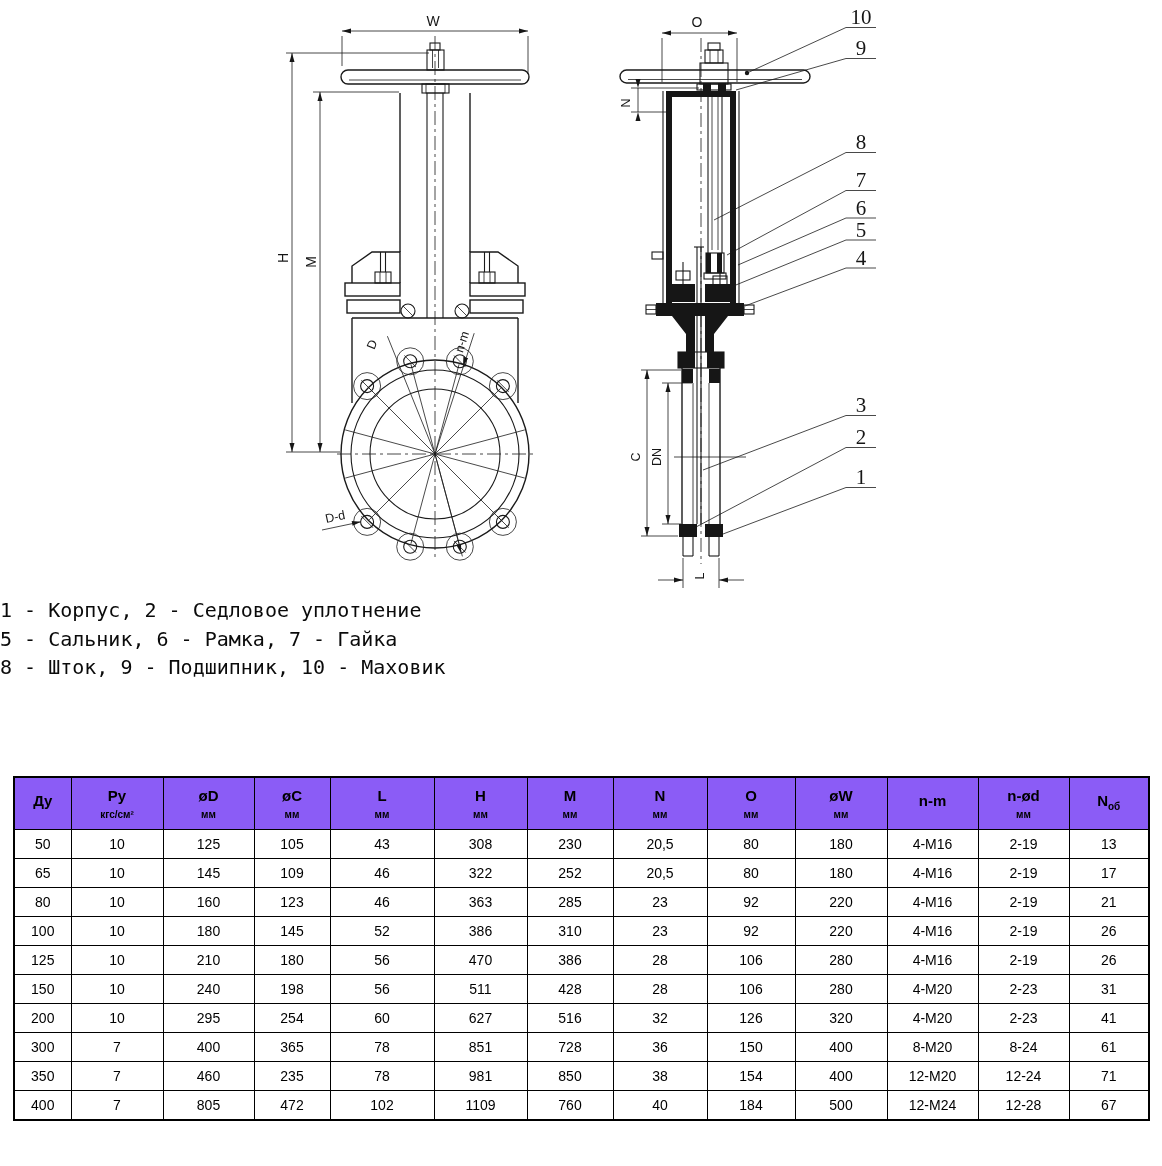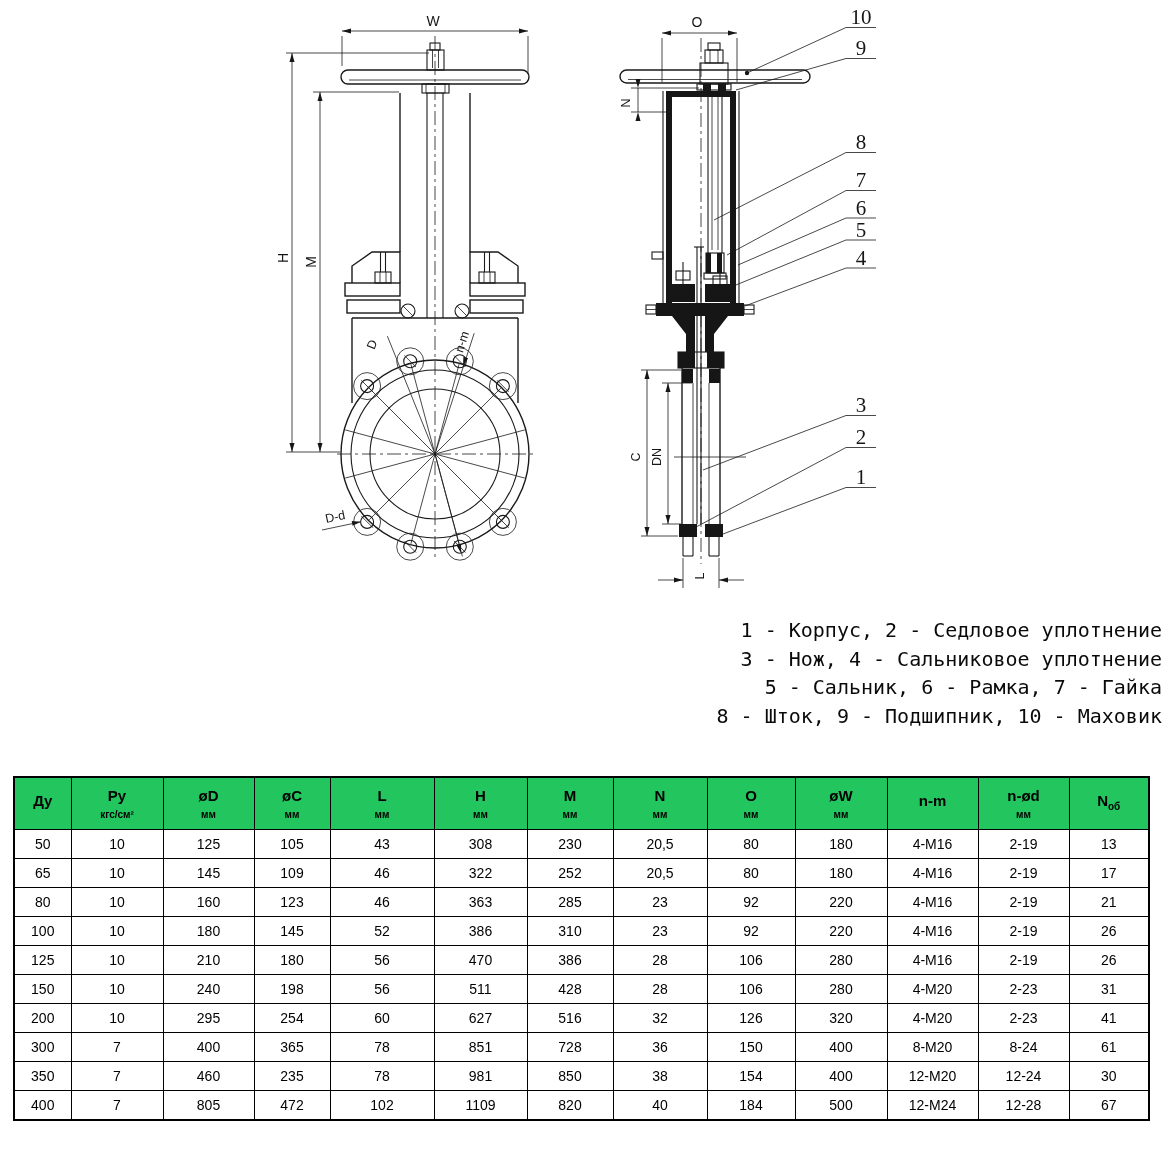--- a/index.html
+++ b/index.html
@@ -8,27 +8,27 @@
   svg text{font-family:"Liberation Sans",sans-serif;}
   .ln{fill:none;stroke:#1a1a1a;stroke-width:1.4;}
   .md{fill:none;stroke:#1a1a1a;stroke-width:1.1;}
   .thin{fill:none;stroke:#1a1a1a;stroke-width:0.8;}
   .cl{fill:none;stroke:#1a1a1a;stroke-width:0.8;stroke-dasharray:14 4 3 4;}
   .blk{fill:#161616;stroke:none;}
   .arr{fill:#161616;stroke:none;}
   .dim{font-size:14px;fill:#161616;}
   .dims{font-size:12.5px;fill:#161616;}
   .callout{font-size:21px;font-family:"Liberation Serif",serif;fill:#161616;}
-  .legend{position:absolute;top:616px;left:0;width:100%;text-align:right;
+  .legend{position:absolute;top:596px;left:0;width:100%;text-align:left;
           font-family:"DejaVu Sans Mono",monospace;font-size:20px;line-height:28.5px;color:#0a0a0a;}
   table.spec{position:absolute;top:776px;left:13px;width:1135px;border-collapse:collapse;
              table-layout:fixed;font-family:"Liberation Sans",sans-serif;}
   table.spec th,table.spec td{border:1.5px solid #000;text-align:center;vertical-align:middle;padding:0;}
   table.spec{border:2px solid #000;}
-  table.spec thead th{background:#22c55e;height:51px;font-size:15px;font-weight:bold;line-height:1.15;}
+  table.spec thead th{background:#8b5cf6;height:51px;font-size:15px;font-weight:bold;line-height:1.15;}
   .hu{font-size:10px;font-weight:bold;margin-top:2px;}
   .hsub{font-size:10px;}
   table.spec td{height:28px;font-size:14px;}
   table.spec td.c-first{font-weight:normal;}
 </style>
 </head>
 <body>
 
 <div class="canvas">
 
@@ -302,21 +302,20 @@
     <text class="callout" x="861" y="264.5" text-anchor="middle">4</text>
     <text class="callout" x="861" y="412" text-anchor="middle">3</text>
     <text class="callout" x="861" y="444" text-anchor="middle">2</text>
     <text class="callout" x="861" y="484" text-anchor="middle">1</text>
   </g>
 </svg>
 
 
 <div class="legend">
   <div>1 - Корпус, 2 - Седловое уплотнение</div>
-  <div>3 - Нож, 4 - Сальниковое уплотнение</div>
   <div>5 - Сальник, 6 - Рамка, 7 - Гайка</div>
   <div>8 - Шток, 9 - Подшипник, 10 - Маховик</div>
 </div>
 
 
 <table class="spec">
   <colgroup>
     <col style="width:57px">
         <col style="width:92px">
         <col style="width:91px">
@@ -514,30 +513,30 @@
           <td>460</td>
           <td>235</td>
           <td>78</td>
           <td>981</td>
           <td>850</td>
           <td>38</td>
           <td>154</td>
           <td>400</td>
           <td>12-M20</td>
           <td>12-24</td>
-          <td>30</td>
+          <td>71</td>
         </tr>
         <tr>
           <td class="c-first">400</td>
           <td>7</td>
           <td>805</td>
           <td>472</td>
           <td>102</td>
           <td>1109</td>
-          <td>820</td>
+          <td>760</td>
           <td>40</td>
           <td>184</td>
           <td>500</td>
           <td>12-M24</td>
           <td>12-28</td>
           <td>67</td>
         </tr>
       </tbody>
 </table>
 

